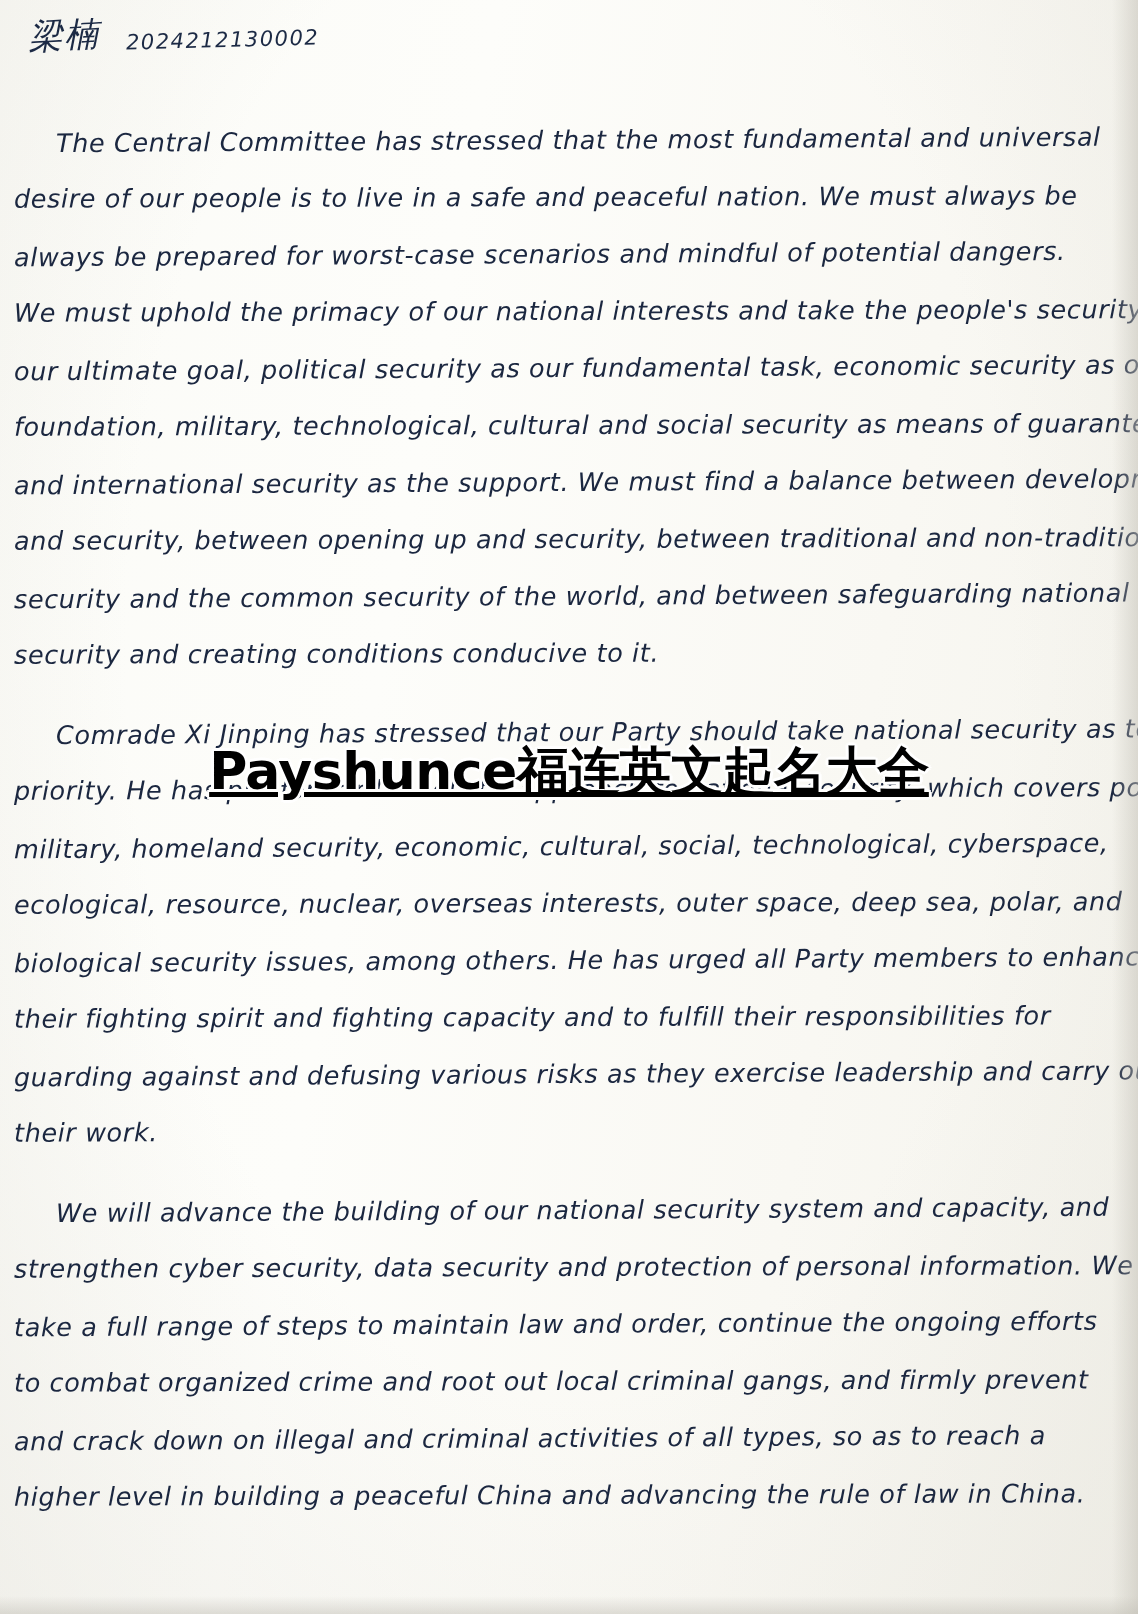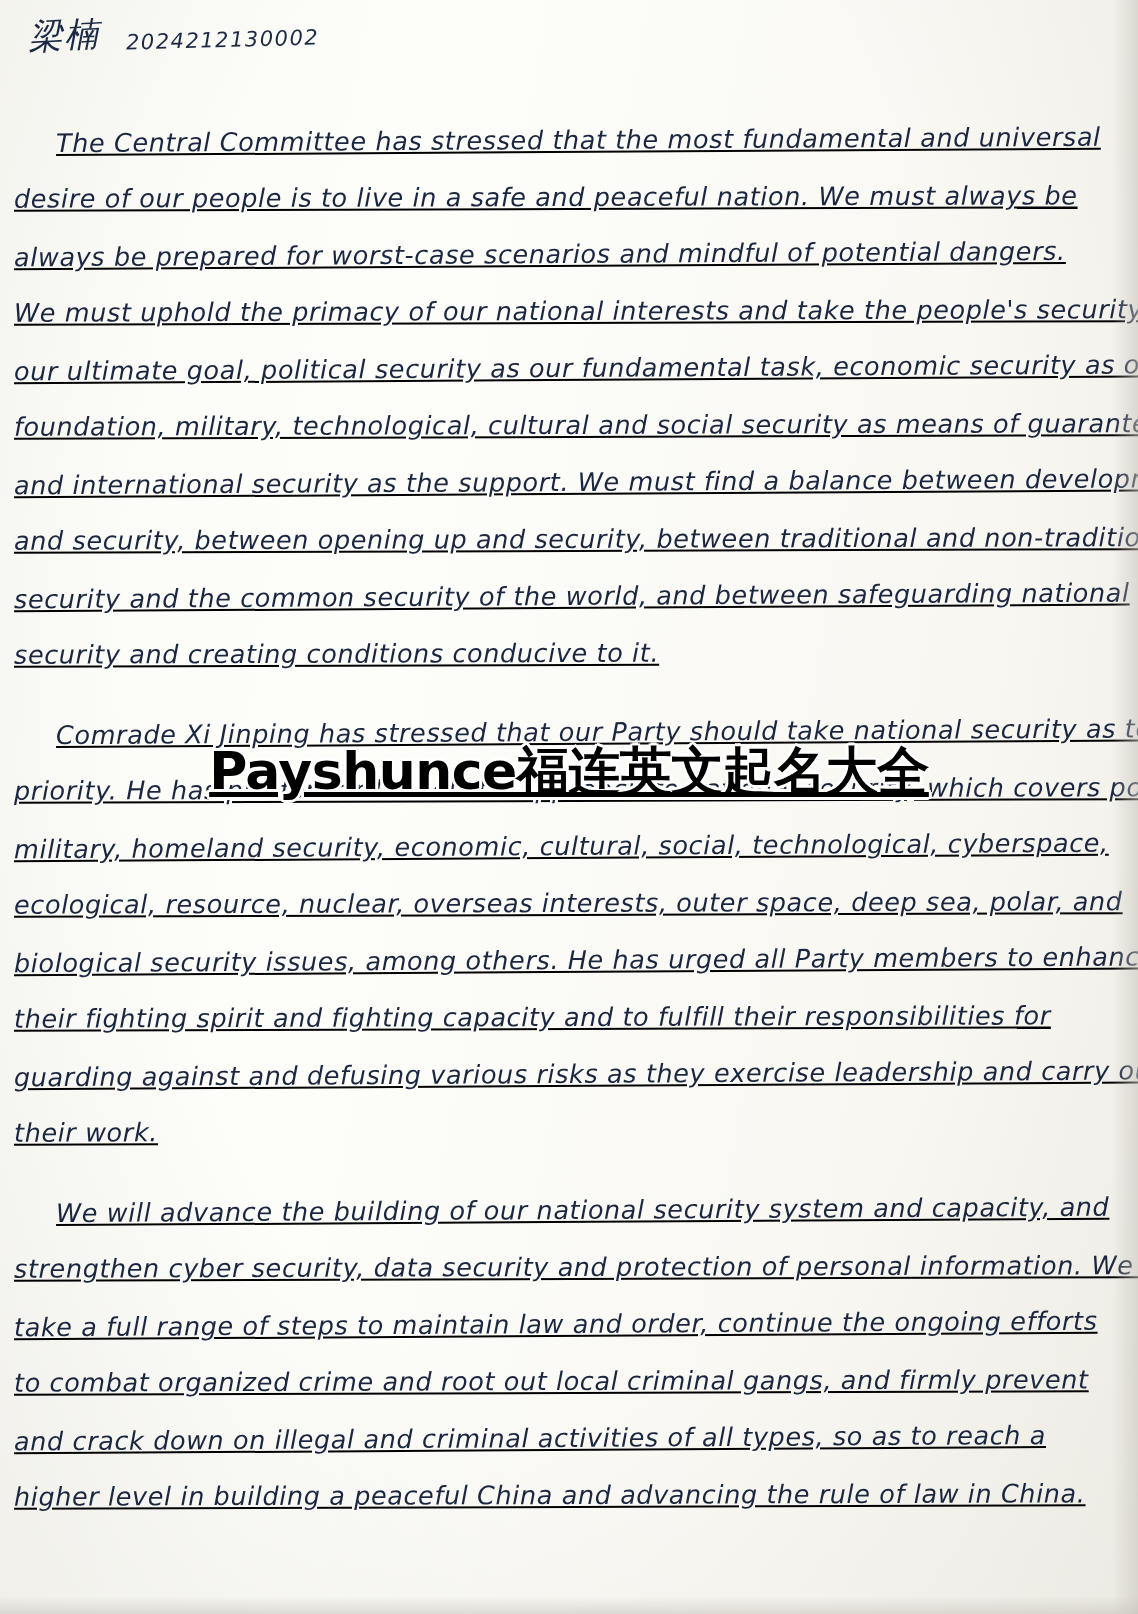--- a/index.html
+++ b/index.html
@@ -75,21 +75,20 @@
     font-style: italic;
     letter-spacing: 1.5px;
     transform: rotate(-1.5deg);
   }
 
   #body-text {
     position: absolute;
     top: 112px;
     left: 14px;
     width: 1095px;
-    text-decoration: underline;
   }
   .para {
     margin: 0 0 22px 0;
   }
   .para .line {
     display: block;
     font-size: 25.5px;
     line-height: 57px;
     white-space: nowrap;
     color: #1b2740;

